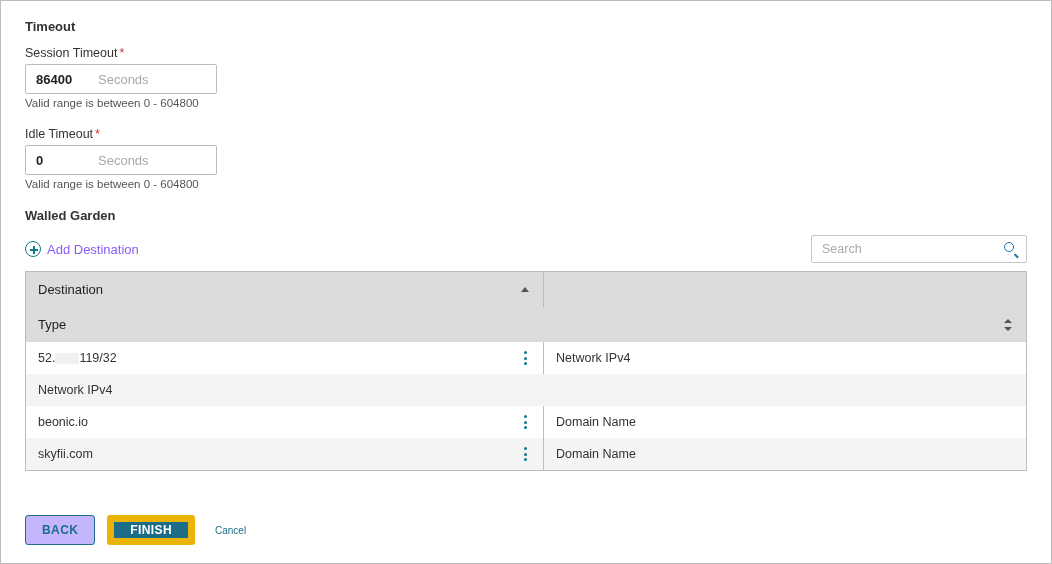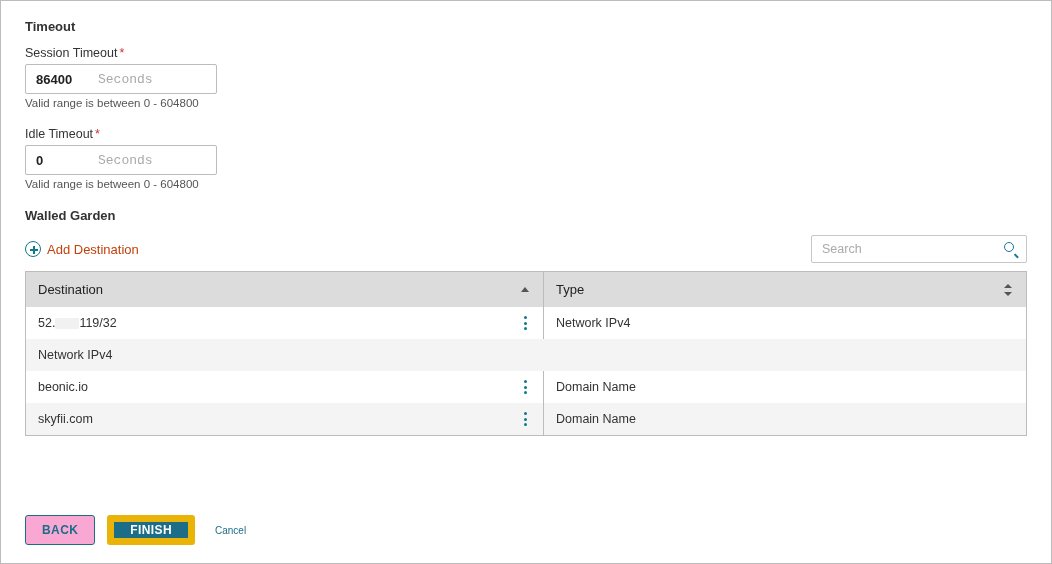--- a/index.html
+++ b/index.html
@@ -44,39 +44,38 @@
     font-weight: 600;
     width: 60px;
     background: transparent;
     color: #222;
     padding: 0;
   }
   .input-suffix {
     color: #a9a9a9;
     font-size: 13px;
     margin-left: 2px;
-    font-family: Liberation Mono, monospace;
   }
   .hint {
     font-size: 11.5px;
     color: #555;
     margin-top: 3px;
   }
   .field-block { margin-bottom: 18px; }
   .wg-desc { margin: 6px 0 24px 0; color: #333; font-size: 13px; }
   .toolbar-row {
     display: flex;
     justify-content: space-between;
     align-items: center;
     margin-bottom: 8px;
   }
   .add-link {
     display: flex;
     align-items: center;
-    color: #c2410c;
+    color: #8b5cf6;
     cursor: pointer;
     font-size: 13px;
     gap: 6px;
   }
   .plus-circle {
     width: 16px; height: 16px;
     border: 1.5px solid #0f7a88;
     border-radius: 50%;
     position: relative;
     display: inline-block;
@@ -129,20 +128,21 @@
     width: 100%;
   }
   .grid-row {
     display: flex;
     align-items: stretch;
   }
   .grid-header {
     background: #dcdcdc;
     font-weight: 400;
     color: #222;
+    flex-direction: column;
   }
   .col-dest {
     width: 518px;
     border-right: 1px solid #bcbcbc;
     padding: 10px 12px;
     display: flex;
     align-items: center;
     justify-content: space-between;
     position: relative;
   }
@@ -211,21 +211,21 @@
   .btn {
     height: 30px;
     border-radius: 3px;
     font-size: 12px;
     font-weight: 700;
     letter-spacing: 0.4px;
     padding: 0 16px;
     cursor: pointer;
   }
   .btn-back {
-    background: #f9a8d4;
+    background: #c4b5fd;
     border: 1.5px solid #1b6d88;
     color: #1b6d88;
   }
   .btn-finish {
     background: #1b6d88;
     border: 7px solid #eab308;
     color: #fff;
   }
   .link-cancel {
     color: #1b6d88;

